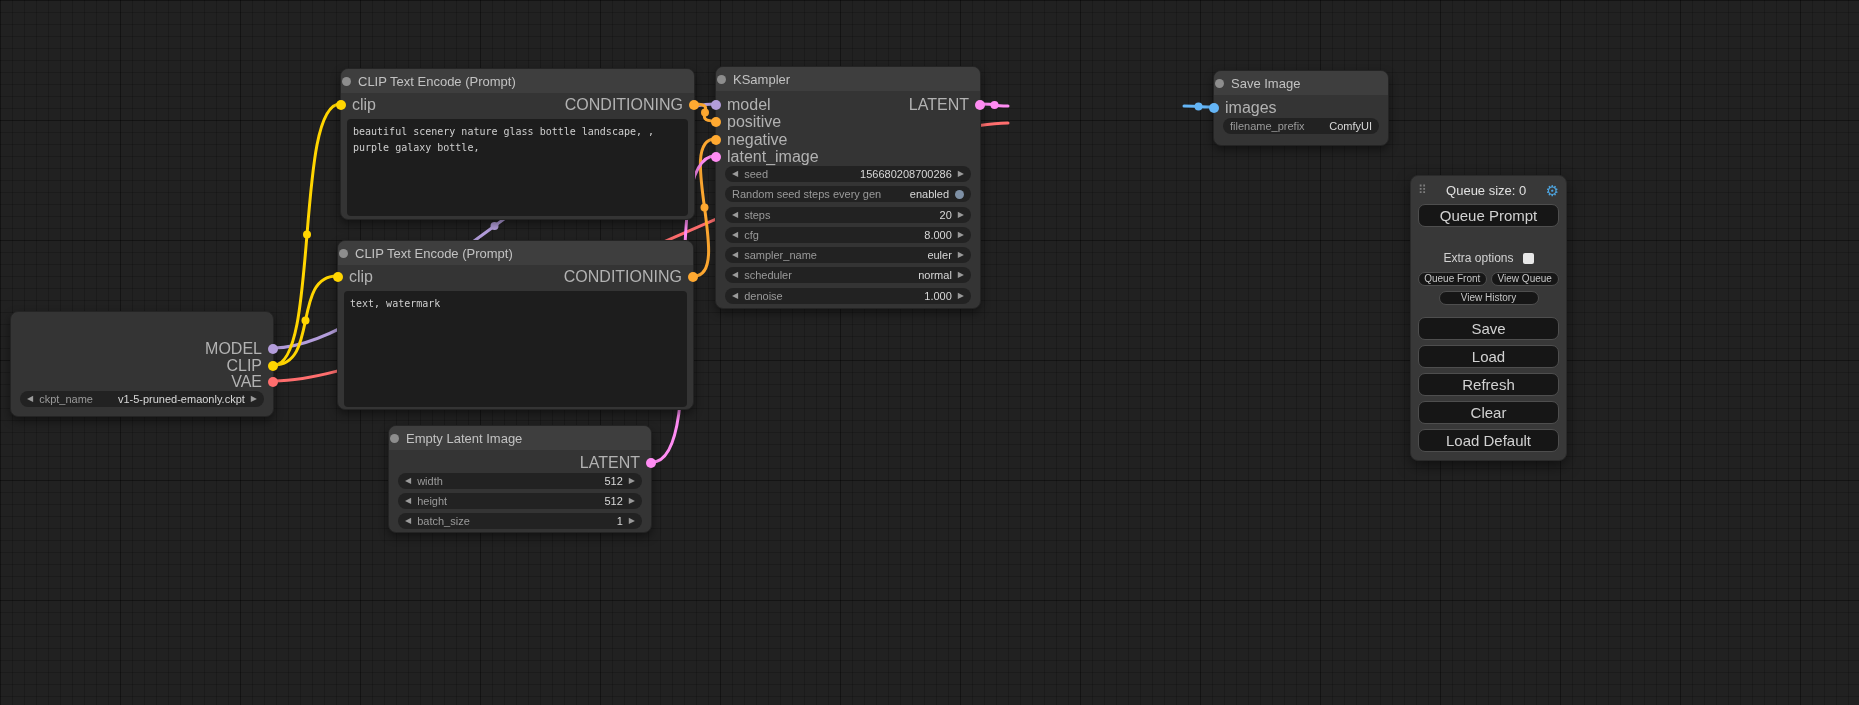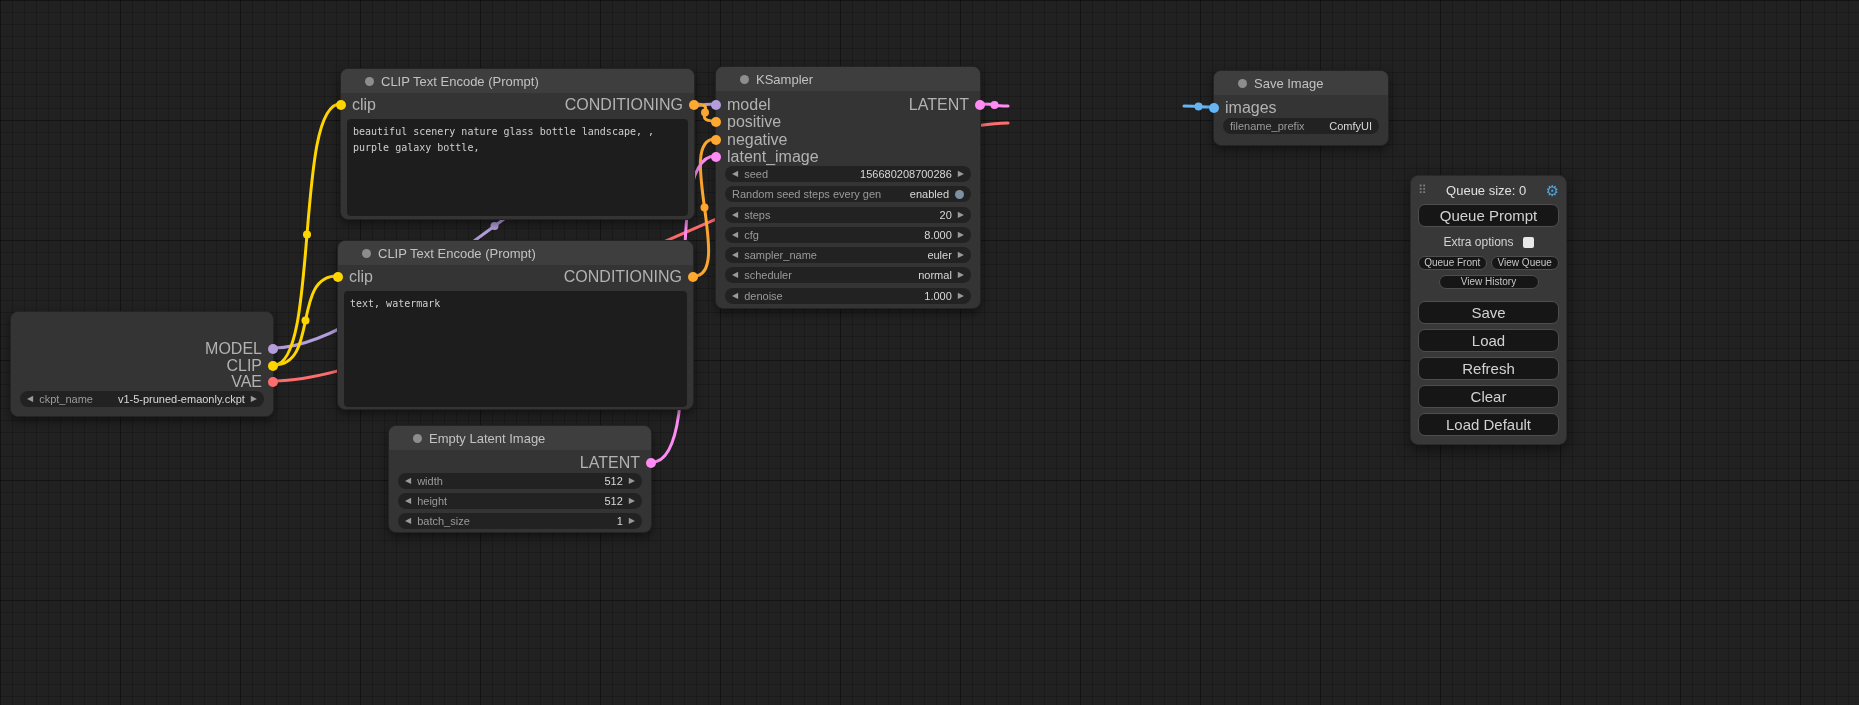--- a/index.html
+++ b/index.html
@@ -19,21 +19,21 @@
 
   #wires { position:absolute; left:0; top:0; z-index:1; }
 
   .node {
     position:absolute; z-index:2;
     background:#343434; border:1px solid #242424; border-radius:8px;
     box-shadow:0 4px 10px rgba(0,0,0,0.45);
     color:#b0b0b0;
   }
   .node-title {
-    height:24px; display:flex; align-items:center; gap:7px; padding:0 24px;
+    height:24px; display:flex; align-items:center; gap:7px; padding:0 1px;
     background:#3e3e3e; border-radius:7px 7px 0 0;
     color:#c2c2c2; font-size:13px; white-space:nowrap;
   }
   .title-dot { width:9px; height:9px; border-radius:50%; background:#8d8d8d; flex:0 0 auto; }
 
   .slot { position:absolute; height:14px; display:flex; align-items:center;
           font-size:16px; color:#b2b2b2; white-space:nowrap; }
   .slot.in  { left:11px; }
   .slot.out { right:11px; }
 
@@ -76,21 +76,21 @@
   .qp-size  { flex:1; text-align:center; }
   .qp-gear  { color:#4da3dd; font-size:15px; line-height:1; }
 
   .qp-btn {
     display:block; width:100%; margin-top:5px;
     background:#161616; border:1px solid #4e4e4e; border-radius:7px;
     color:#d2d2d2; font-size:15px; text-align:center;
     height:23px; line-height:21px; font-family:inherit;
   }
   .qp-extra { display:flex; align-items:center; justify-content:center; gap:9px;
-              margin-top:8px; color:#d2d2d2; font-size:12px; }
+              margin-top:24px; color:#d2d2d2; font-size:12px; }
   .qp-checkbox { width:11px; height:11px; background:#e8e8e8; border-radius:2px; }
   .qp-small-row { display:flex; gap:4px; margin-top:7px; }
   .qp-small {
     flex:1; background:#161616; border:1px solid #4e4e4e; border-radius:9px;
     color:#c6c6c6; font-size:10px; text-align:center; height:14px; line-height:12px;
     font-family:inherit;
   }
   .qp-history { display:block; width:100px; margin:5px auto 0; flex:none; }
   .qp-gap { margin-top:12px; }
 </style>

